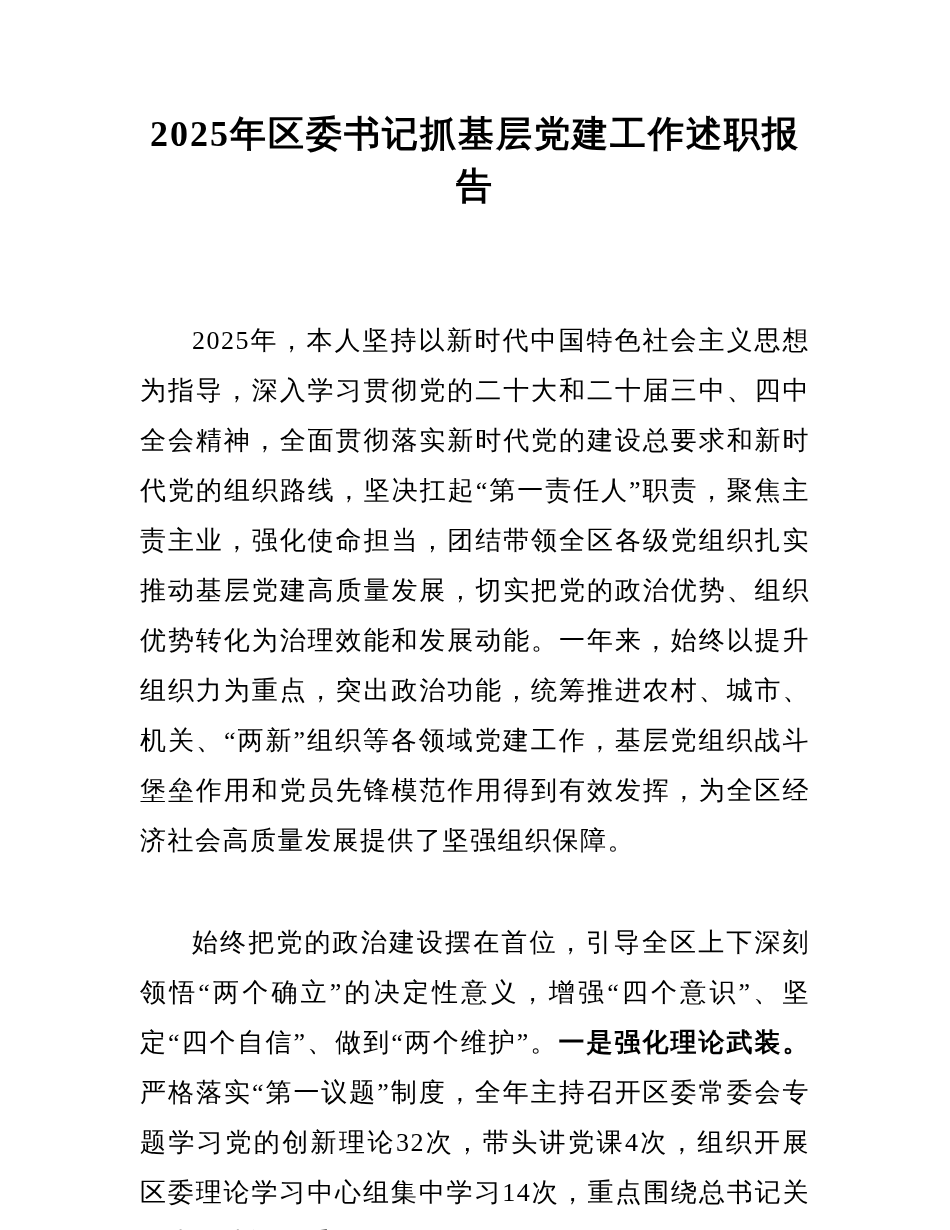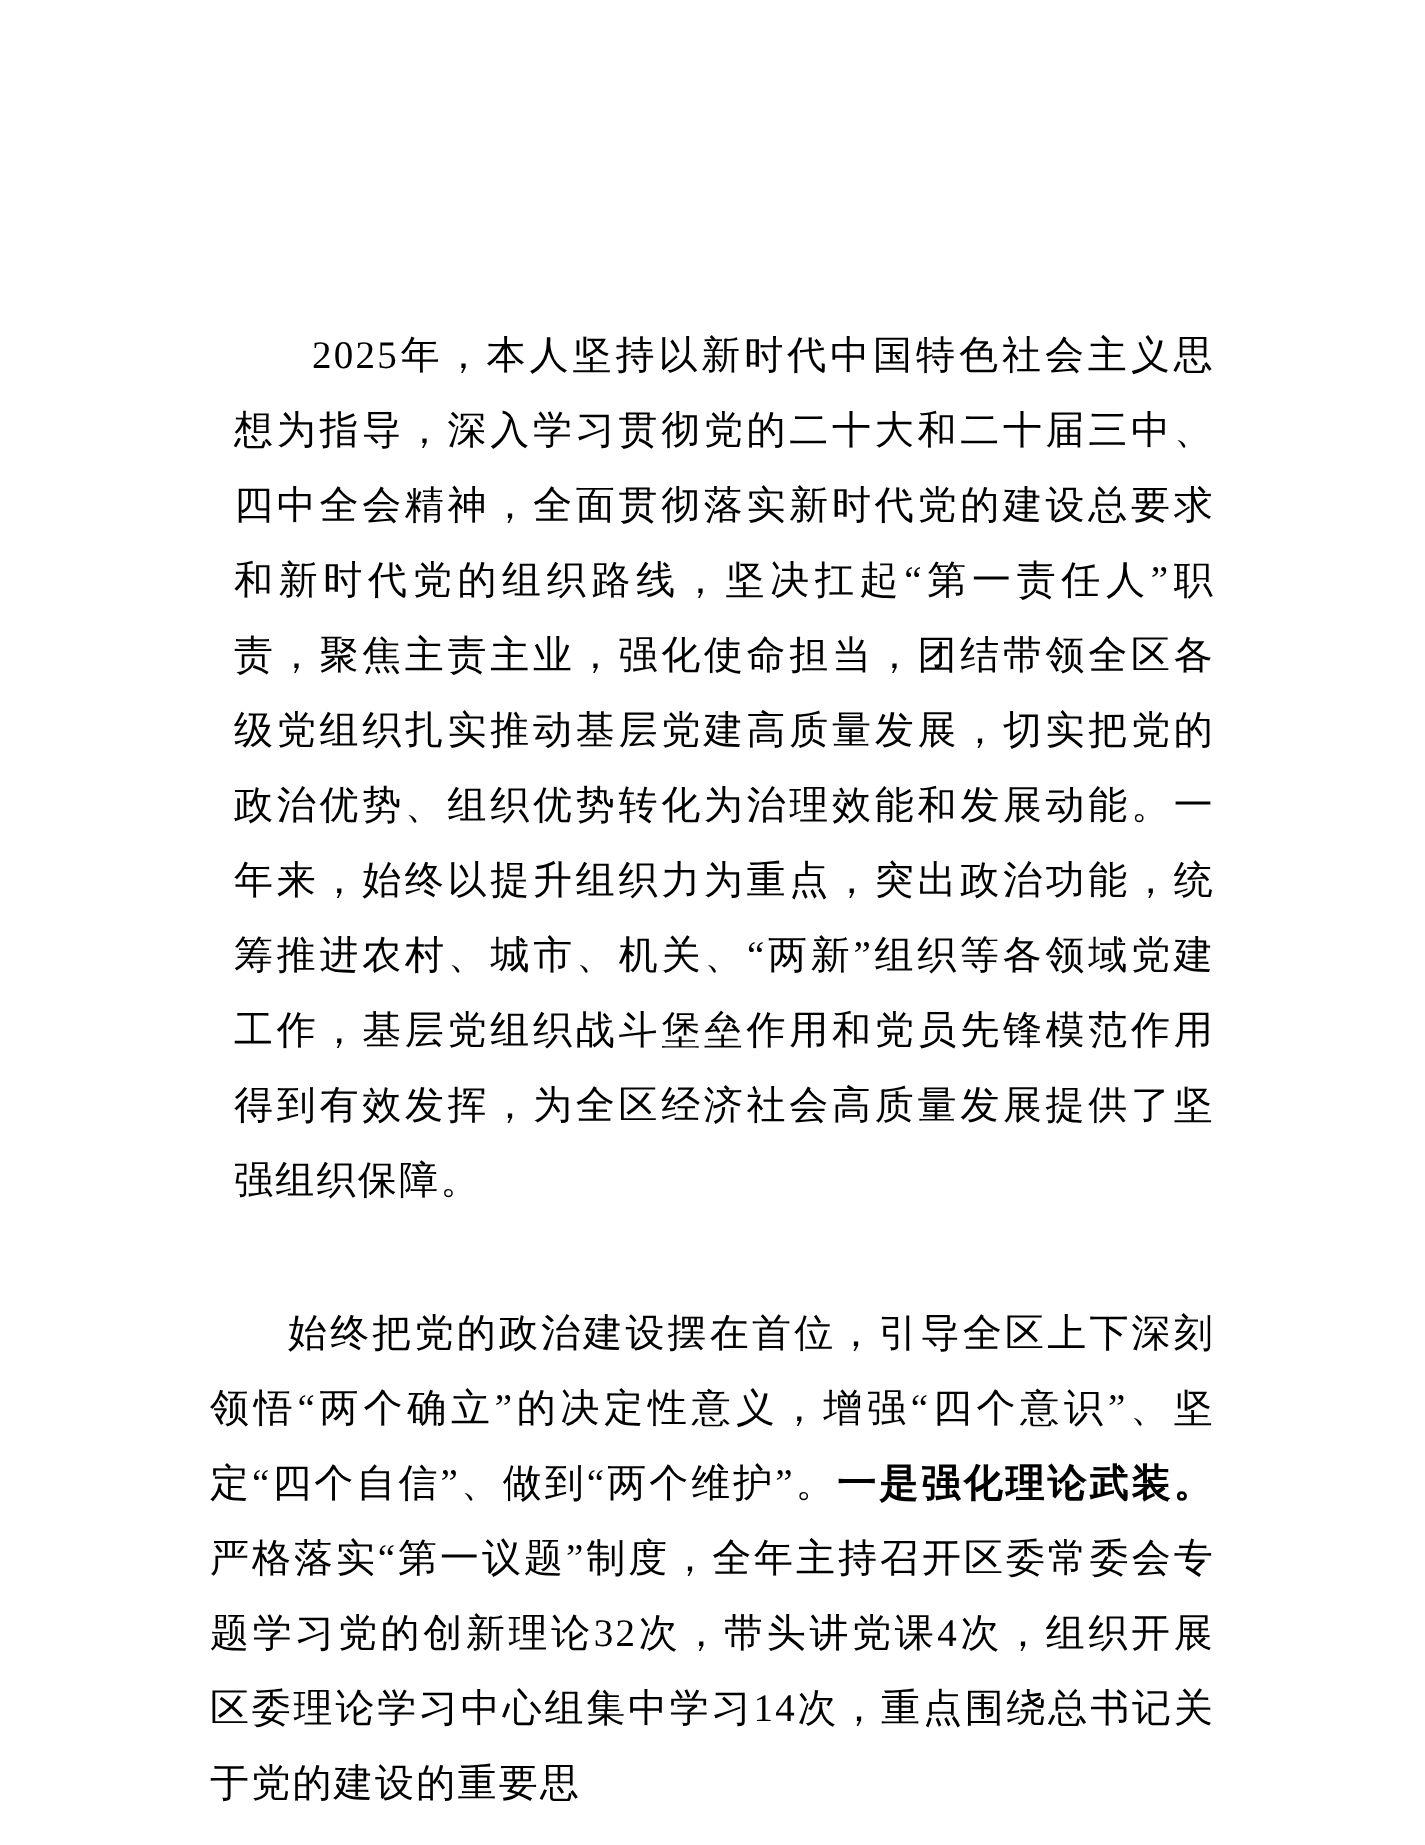--- a/index.html
+++ b/index.html
@@ -31,21 +31,20 @@
     margin: 0;
     font-size: 26px;
     line-height: 50px;
     letter-spacing: 1.5px;
     text-align: justify;
     text-indent: 2em;
     word-break: break-all;
   }
   .intro-para {
     margin-top: 104px;
-    margin-left: 16px;
   }
   .section-heading {
     margin: 52px 0 0 0;
     font-size: 26px;
     line-height: 50px;
     letter-spacing: 1.5px;
     font-weight: bold;
     text-indent: 2em;
     font-family: "Liberation Sans", "DejaVu Sans", sans-serif;
   }
@@ -55,19 +54,20 @@
   .bold-run {
     font-weight: bold;
     font-family: Liberation Serif, serif;
   }
 </style>
 </head>
 <body>
 
 <div class="page">
 
+  <h1 class="doc-title">2025年区委书记抓基层党建工作述职报告</h1>
 
   <p class="body-para intro-para">2025年，本人坚持以新时代中国特色社会主义思想为指导，深入学习贯彻党的二十大和二十届三中、四中全会精神，全面贯彻落实新时代党的建设总要求和新时代党的组织路线，坚决扛起“第一责任人”职责，聚焦主责主业，强化使命担当，团结带领全区各级党组织扎实推动基层党建高质量发展，切实把党的政治优势、组织优势转化为治理效能和发展动能。一年来，始终以提升组织力为重点，突出政治功能，统筹推进农村、城市、机关、“两新”组织等各领域党建工作，基层党组织战斗堡垒作用和党员先锋模范作用得到有效发挥，为全区经济社会高质量发展提供了坚强组织保障。</p>
 
 
   <p class="body-para section-para"><span>始终把党的政治建设摆在首位，引导全区上下深刻领悟“两个确立”的决定性意义，增强“四个意识”、坚定“四个自信”、做到“两个维护”。</span><span class="bold-run">一是强化理论武装。</span><span>严格落实“第一议题”制度，全年主持召开区委常委会专题学习党的创新理论32次，带头讲党课4次，组织开展区委理论学习中心组集中学习14次，重点围绕总书记关于党的建设的重要思</span></p>
 
 </div>
 
 </body></html>

